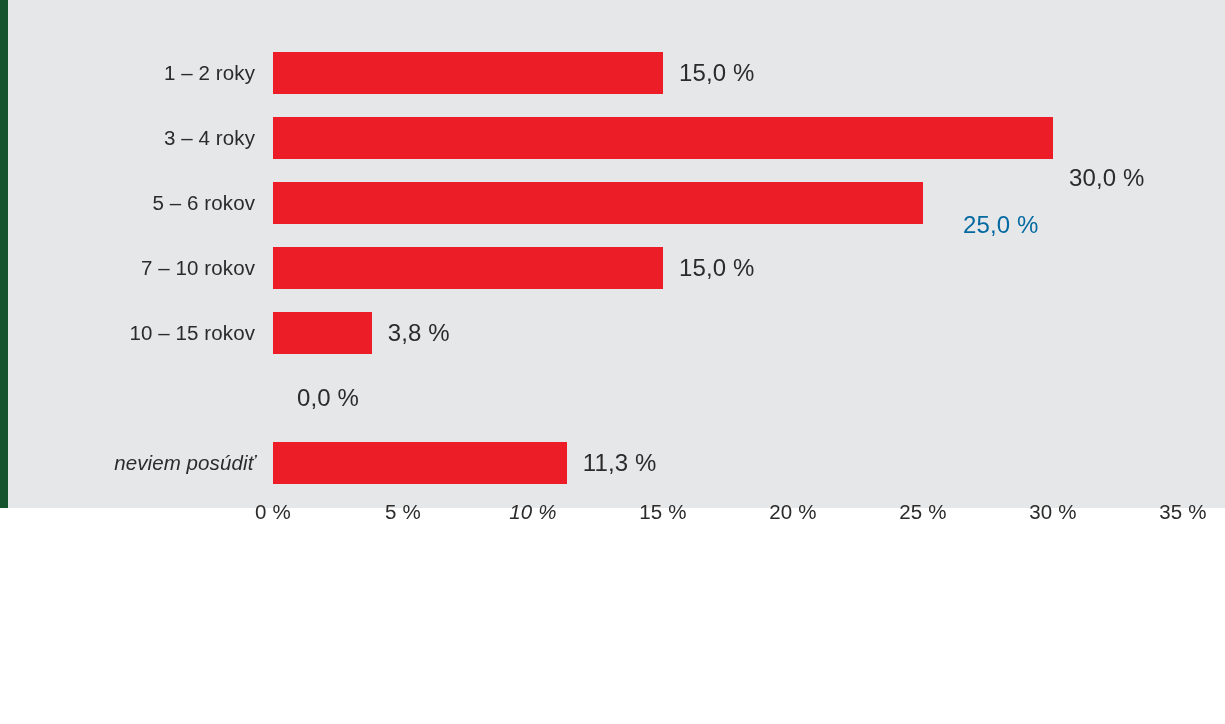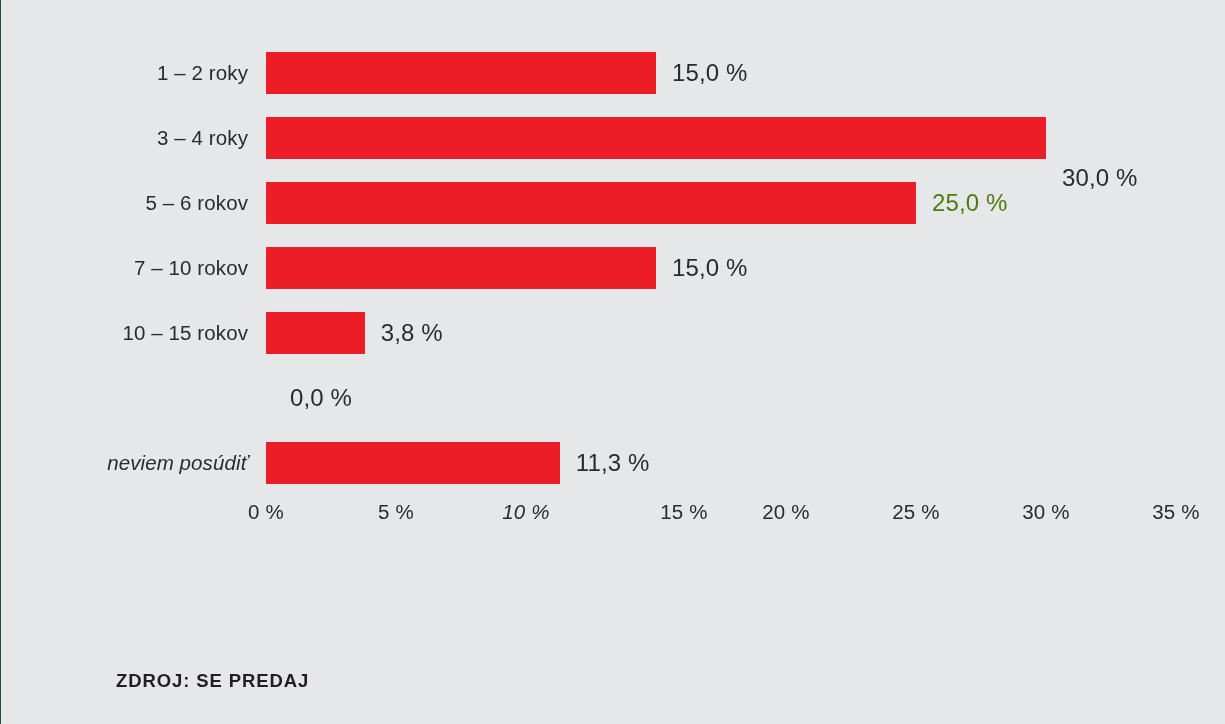--- a/index.html
+++ b/index.html
@@ -10,24 +10,24 @@
   }
   body {
     width: 1225px;
     height: 724px;
     font-family: "Liberation Sans", sans-serif;
     overflow: hidden;
   }
   #chart-canvas {
     position: relative;
     width: 1225px;
-    height: 724px;
+    height: 508px;
     background: #e6e7e9;
     box-sizing: border-box;
-    border-left: 1px solid #14532d;
+    border-left: 8px solid #14532d;
   }
 
   
   .plot-area {
     position: absolute;
     left: 0;
     top: 0;
     width: 1225px;
     height: 500px;
   }
@@ -124,21 +124,21 @@
         <div class="cat-label" style="color: rgb(43, 43, 43); margin-left: 37px;">3 – 4 roky</div>
         <div class="bar-track">
           <div class="bar-fill" style="width: 780px; background: rgb(236, 29, 38);"></div>
           <div class="bar-value" style="left: 796px; color: rgb(43, 43, 43); margin-top: 40px;">30,0 %</div>
         </div>
       </div>
       <div class="bar-row" style="top: 182px;">
         <div class="cat-label" style="color: rgb(43, 43, 43);">5 – 6 rokov</div>
         <div class="bar-track">
           <div class="bar-fill" style="width: 650px; background: rgb(236, 29, 38);"></div>
-          <div class="bar-value" style="left: 666px; color: #4d7c0f;">25,0 %</div>
+          <div class="bar-value" style="left: 690px; color: #0369a1; margin-top: 22px;">25,0 %</div>
         </div>
       </div>
       <div class="bar-row" style="top: 247px;">
         <div class="cat-label" style="color: rgb(43, 43, 43);">7 – 10 rokov</div>
         <div class="bar-track">
           <div class="bar-fill" style="width: 390px; background: rgb(236, 29, 38);"></div>
           <div class="bar-value" style="left: 406px; color: rgb(43, 43, 43);">15,0 %</div>
         </div>
       </div>
       <div class="bar-row" style="top: 312px;">
@@ -159,22 +159,21 @@
           <div class="bar-fill" style="width: 293.8px; background: rgb(236, 29, 38);"></div>
           <div class="bar-value" style="left: 309.8px; color: rgb(43, 43, 43);">11,3 %</div>
         </div>
       </div>
     </div>
 
   <div class="x-axis">
       <div class="x-tick" style="left: 265px; color: rgb(43, 43, 43);">0 %</div>
       <div class="x-tick" style="left: 395px; color: rgb(43, 43, 43);">5 %</div>
       <div class="x-tick" style="left: 525px; color: rgb(43, 43, 43); font-style: italic;">10 %</div>
-      <div class="x-tick" style="left: 683px; color: rgb(43, 43, 43);">15 %</div>
+      <div class="x-tick" style="left: 655px; color: rgb(43, 43, 43);">15 %</div>
       <div class="x-tick" style="left: 785px; color: rgb(43, 43, 43);">20 %</div>
       <div class="x-tick" style="left: 915px; color: rgb(43, 43, 43);">25 %</div>
       <div class="x-tick" style="left: 1045px; color: rgb(43, 43, 43);">30 %</div>
       <div class="x-tick" style="left: 1175px; color: rgb(43, 43, 43);">35 %</div>
     </div>
 
-  <div class="source-note">ZDROJ: SE PREDAJ</div>
 
 </div>
 
 </body></html>

